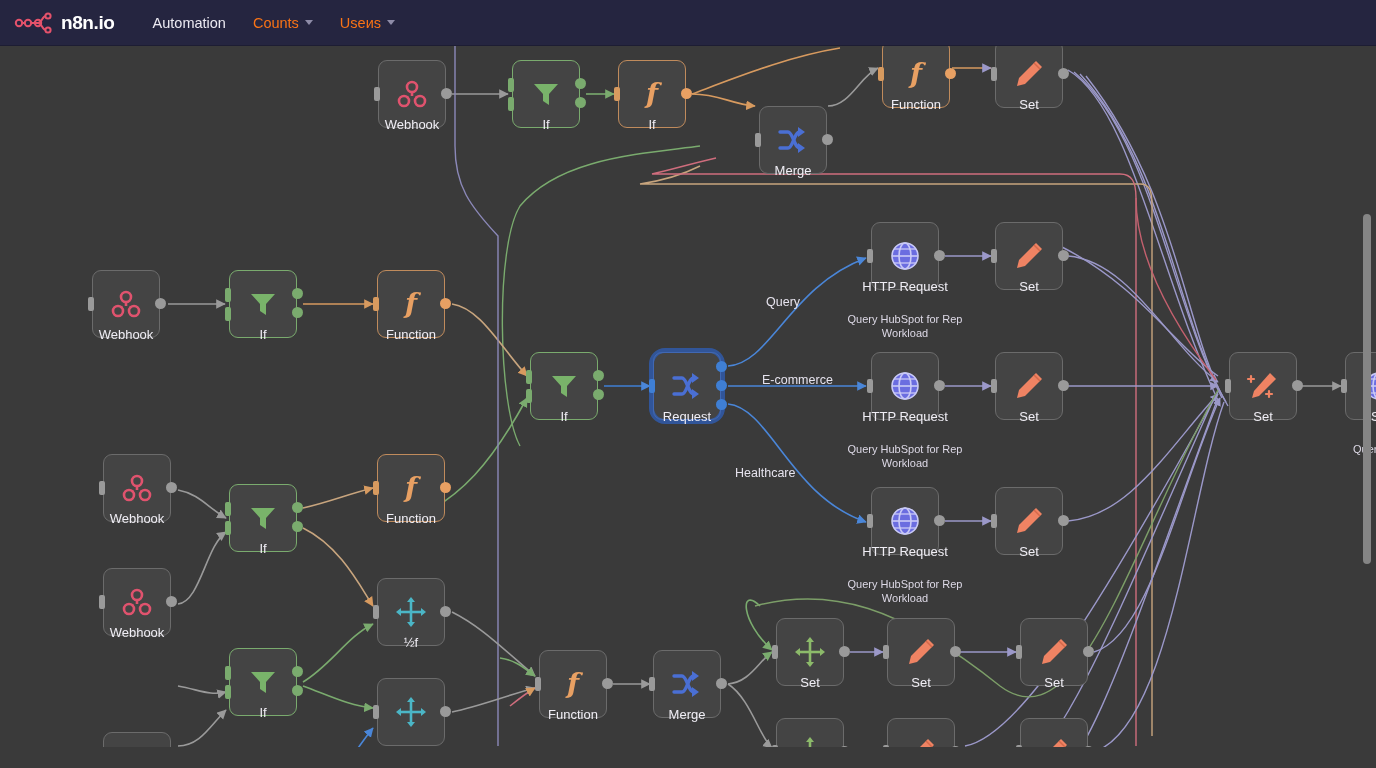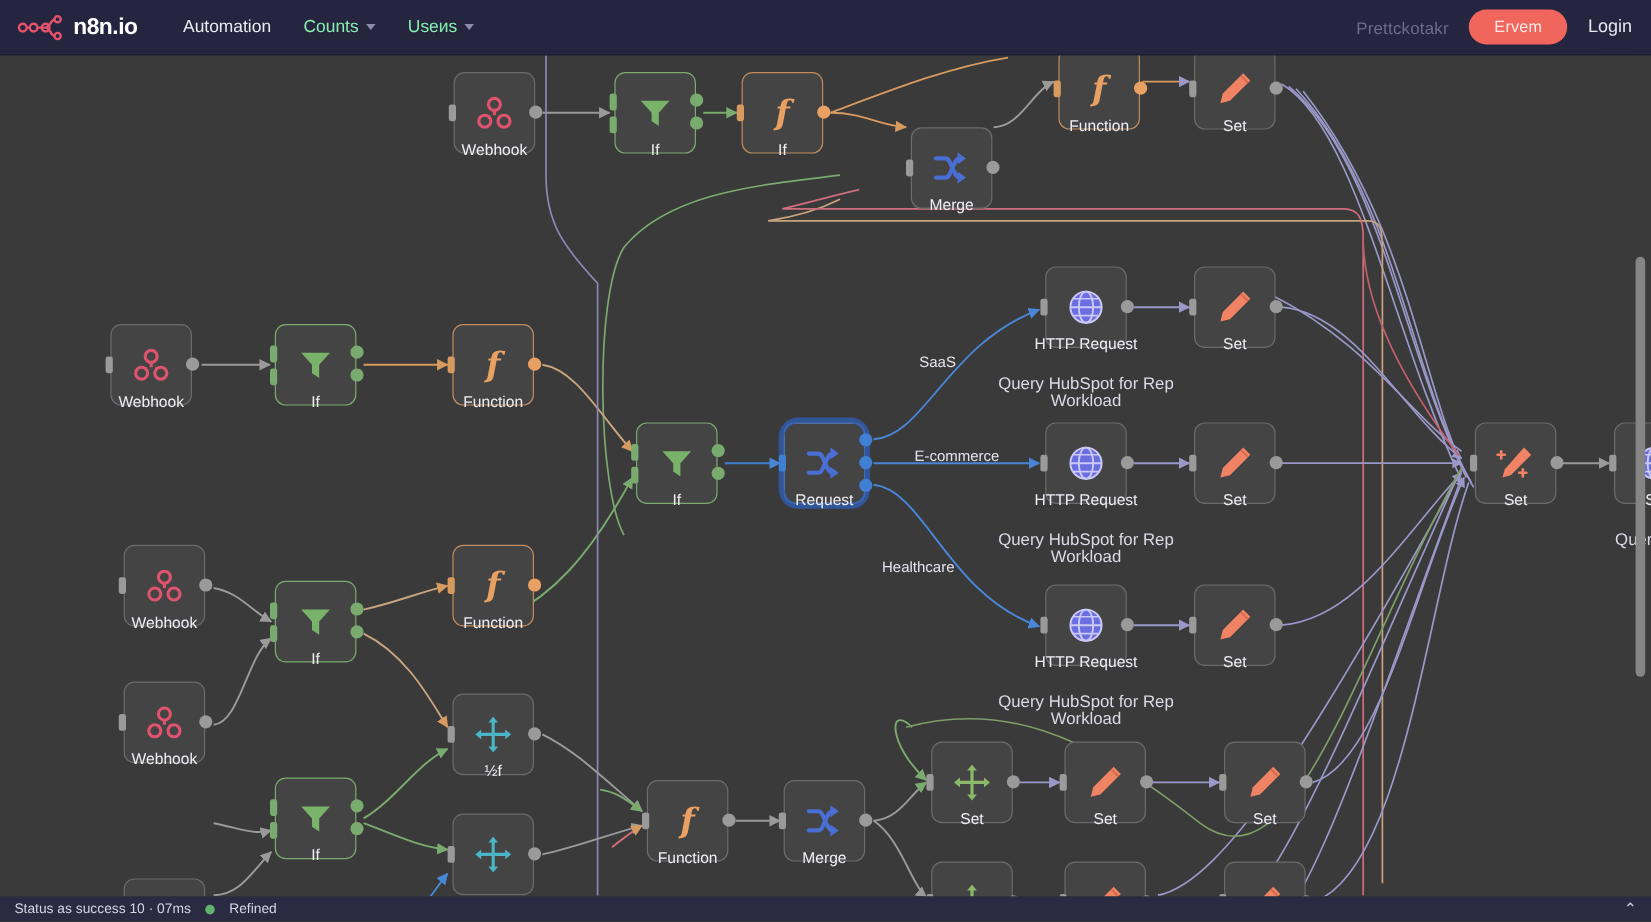--- a/index.html
+++ b/index.html
@@ -16,21 +16,21 @@
     position: absolute; top: 0; left: 0; width: 1376px; height: 46px;
     background: #252540;
     display: flex; align-items: center;
     z-index: 60;
     border-bottom: 1px solid #1d1d33;
   }
   .brand { display: flex; align-items: center; gap: 7px; padding-left: 14px; }
   .brand-text { color: #ffffff; font-size: 19px; font-weight: bold; letter-spacing: -0.4px; }
   .nav { display: flex; align-items: center; gap: 27px; margin-left: 38px; }
   .nav-item { color: #eceaf2; font-size: 14.5px; cursor: pointer; display: flex; align-items: center; gap: 6px; }
-  .nav-item.dim { color: #86efac; text-align: right; }
+  .nav-item.dim { color: #f97316; text-align: right; }
   .caret { width: 0; height: 0; border-left: 4.5px solid transparent; border-right: 4.5px solid transparent; border-top: 5px solid #8e8ca8; }
   .hdr-right { margin-left: auto; display: flex; align-items: center; gap: 17px; padding-right: 16px; }
   .hdr-dim { color: #6f6d8b; font-size: 14px; letter-spacing: 0.2px; }
   .pill {
     background: #f0655c; color: #ffe9e6; font-size: 13.5px;
     padding: 7px 21px; border-radius: 16px; cursor: pointer; letter-spacing: .2px;
   }
   .hdr-login { color: #e9e7f0; font-size: 15px; cursor: pointer; }
 
   
@@ -53,21 +53,21 @@
     outline: 5px solid rgba(48,90,170,.85);
     outline-offset: -1px; border-radius: 12px;
   }
   .node.selected .node-box { border-color: #9fb6e0; }
   .node-label {
     position: absolute; top: 57px; left: 50%; transform: translateX(-50%);
     color: #f0eef5; font-size: 13px; white-space: nowrap; text-align: center;
   }
   .node-sub {
     position: absolute; top: 90px; left: 50%; transform: translateX(-50%);
-    color: #ddd9e6; font-size: 14px; text-align: center; line-height: 14px;
+    color: #ddd9e6; font-size: 11px; text-align: center; line-height: 14px;
     width: 150px;
   }
   .ep { position: absolute; border-radius: 50%; }
   .ep.in  { width: 6px; height: 14px; border-radius: 2px; background: #9a9a9a; left: -4px; top: 27px; }
   .ep.in.g { background: #7aab6e; }
   .ep.in.o { background: #d79a5f; }
   .ep.in.bl{ background: #3f7fd4; }
   .ep.out { width: 11px; height: 11px; background: #9a9a9a; right: -6px; top: 28px; }
   .ep.out.g { background: #7aab6e; }
   .ep.out.o { background: #e8a063; }
@@ -131,25 +131,20 @@
         <span>Automation</span>
       </div>
       <div class="nav-item dim">
         <span>Counts</span>
         <span class="caret"></span>
       </div>
       <div class="nav-item dim">
         <span>Useиs</span>
         <span class="caret"></span>
       </div>
-    </div>
-    <div class="hdr-right">
-      <span class="hdr-dim">Prettckotakr</span>
-      <span class="pill">Ervem</span>
-      <span class="hdr-login">Login</span>
     </div>
   </div>
 
   <div id="canvas">
 
     <svg id="edges">
       <defs>
         <marker id="ag" markerWidth="7" markerHeight="7" refX="5.5" refY="3" orient="auto">
           <path d="M0,0 L6,3 L0,6 Z" fill="#7aab6e"></path>
           </marker>
@@ -679,38 +674,32 @@
         <circle cx="17" cy="17" r="13" fill="none" stroke="#c9caf6" stroke-width="1.6"></circle>
       </svg>
           </div>
     <span class="ep in "></span>
     <div class="node-label">Se</div>
     <div class="node-sub">Query Eds</div>
         </div>
       </div>
 
     <div id="edge-label-layer">
-        <div class="edge-label" style="left: 766px; top: 249px;">SaaS</div>
+        <div class="edge-label" style="left: 766px; top: 249px;">Query</div>
         <div class="edge-label" style="left: 762px; top: 327px;">E-commerce</div>
         <div class="edge-label" style="left: 735px; top: 420px;">Healthcare</div>
       </div>
 
     <div id="vscroll"></div>
   </div>
 
   <div id="share-btn">
     <svg width="18" height="18" viewBox="0 0 18 18">
       <circle cx="4.5" cy="9" r="2.6" fill="none" stroke="#e8e8e8" stroke-width="1.5"></circle>
       <circle cx="13" cy="5" r="2.2" fill="none" stroke="#e8e8e8" stroke-width="1.5"></circle>
       <circle cx="13" cy="13" r="1.8" fill="none" stroke="#e8e8e8" stroke-width="1.5"></circle>
       <line x1="7" y1="8" x2="11" y2="6" stroke="#e8e8e8" stroke-width="1.2"></line>
       <line x1="7" y1="10" x2="11.4" y2="12" stroke="#e8e8e8" stroke-width="1.2"></line>
     </svg>
   </div>
 
-  <div id="statusbar">
-    <span class="st-text">Status as success 10 · 07ms</span>
-    <span class="st-dot"></span>
-    <span class="st-text">Refined</span>
-    <span class="st-right">⌃</span>
-  </div>
 
 </div>
 
 </body></html>

